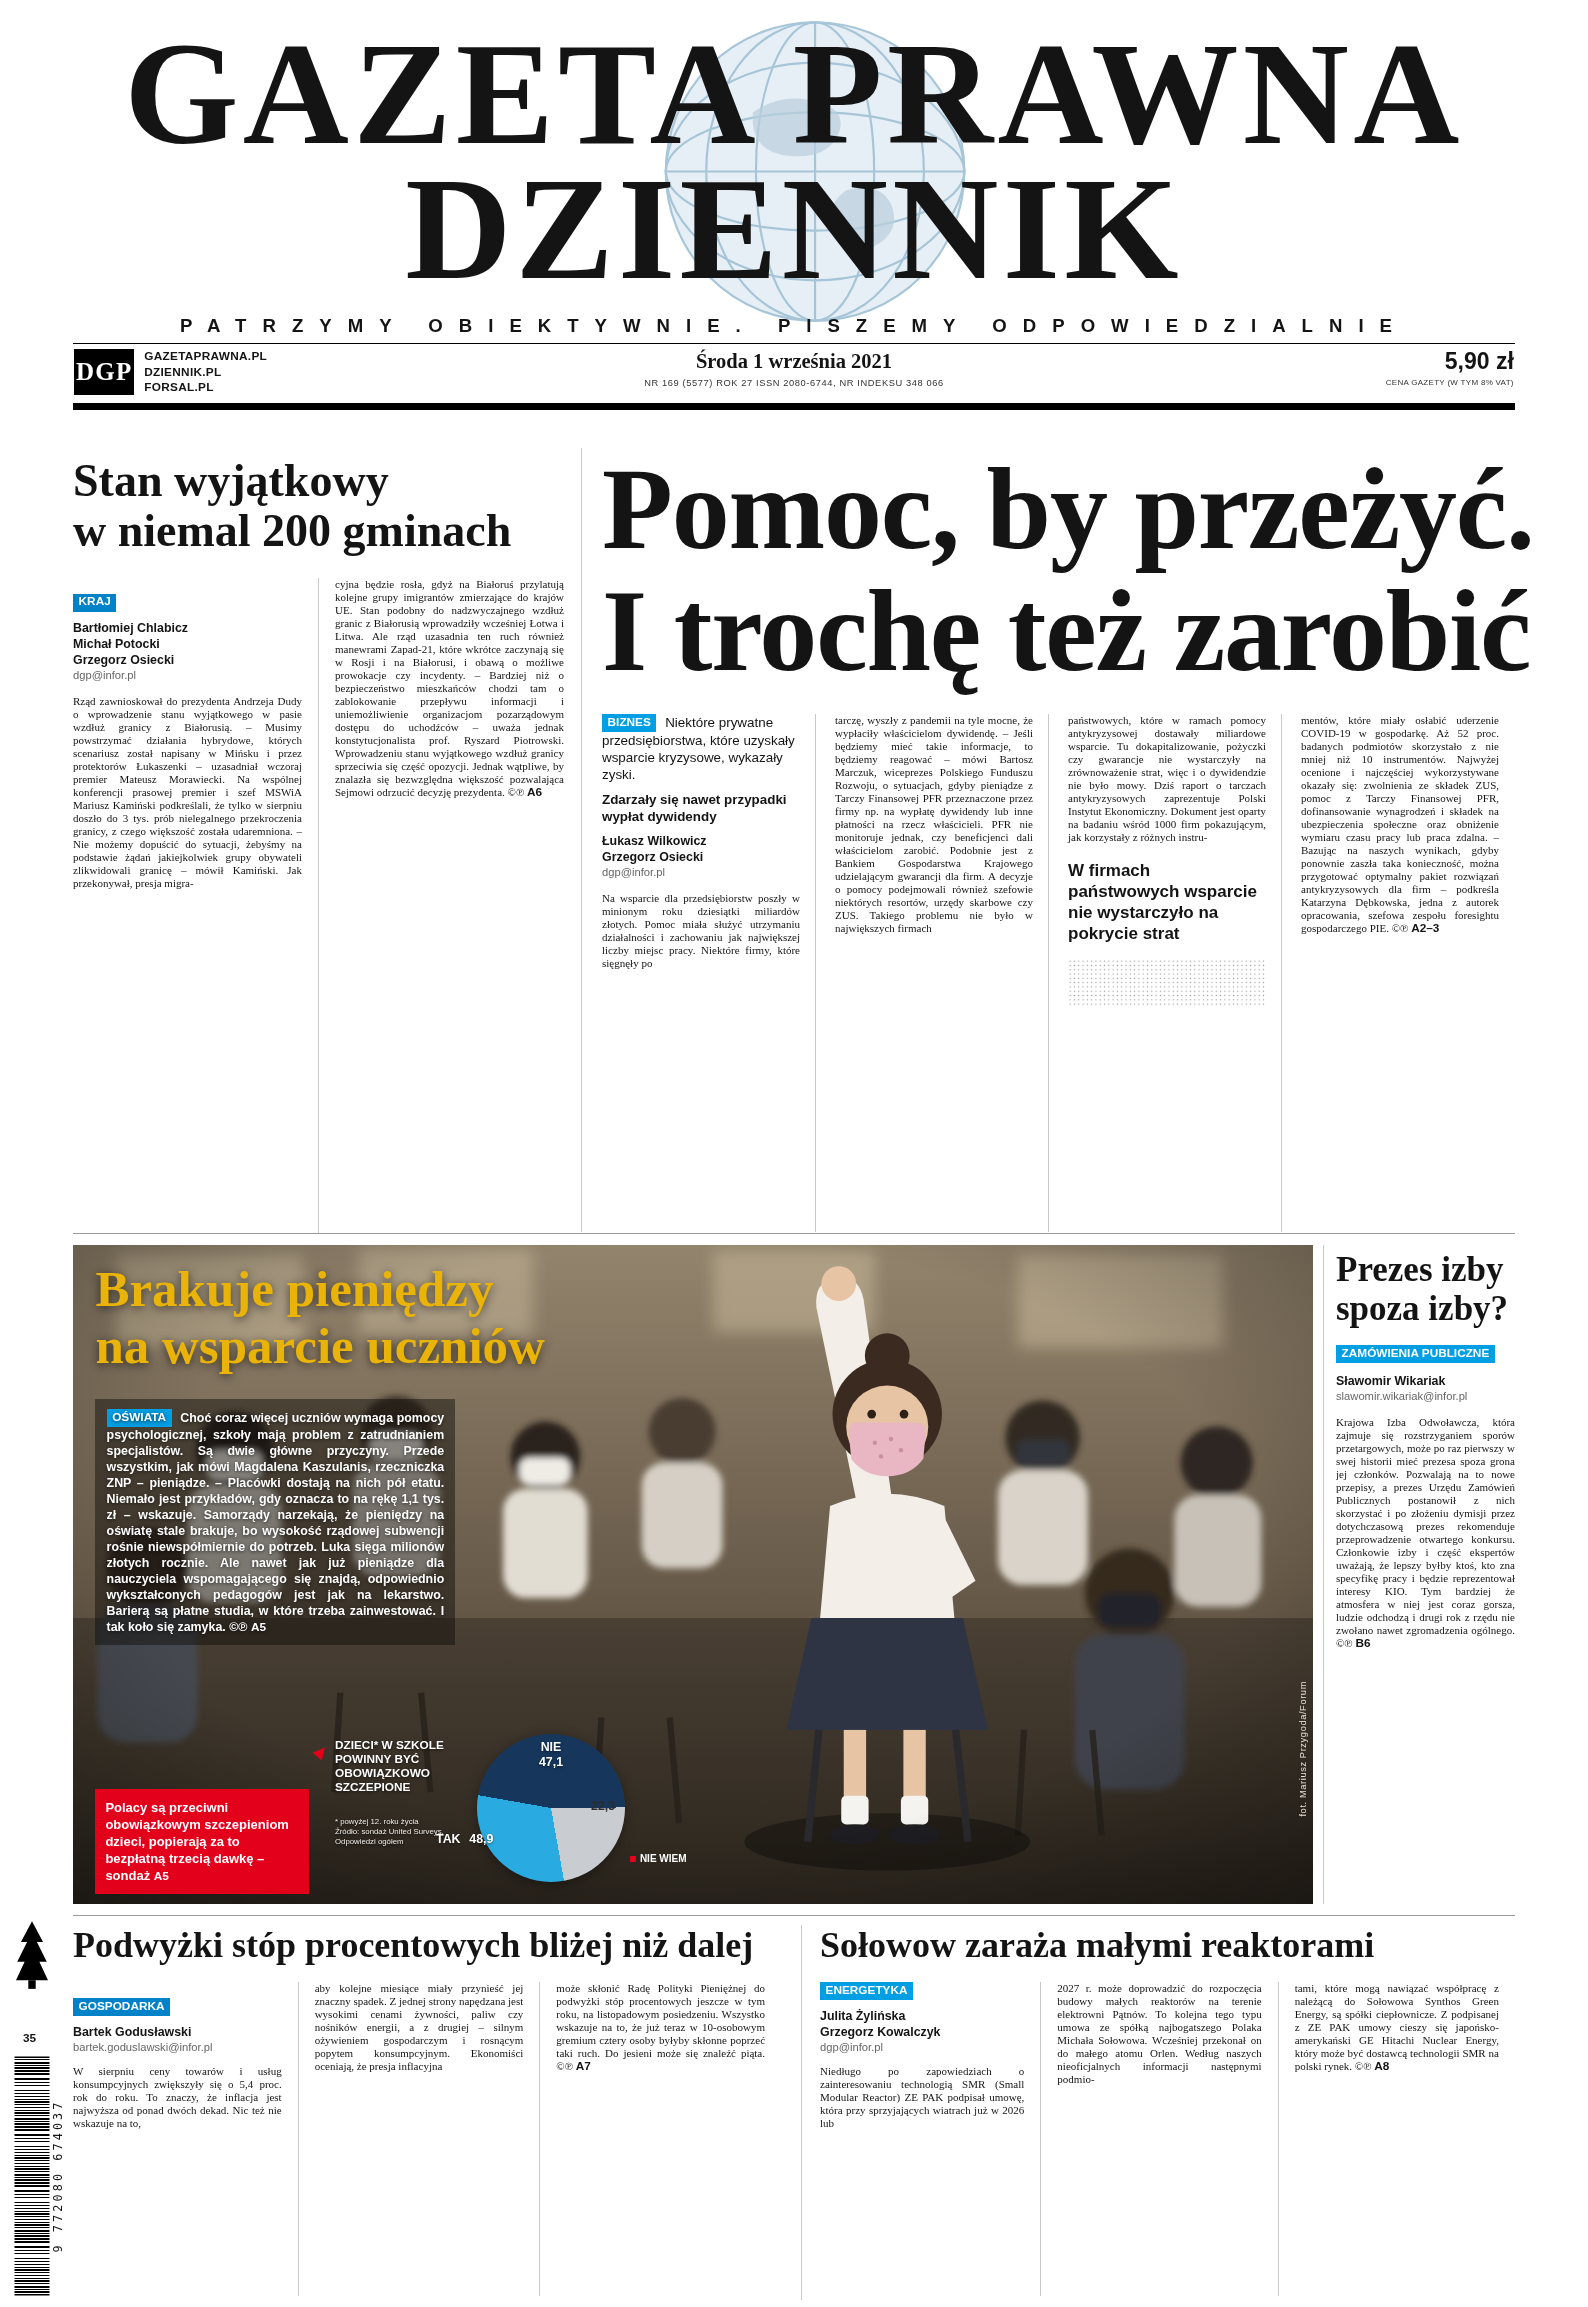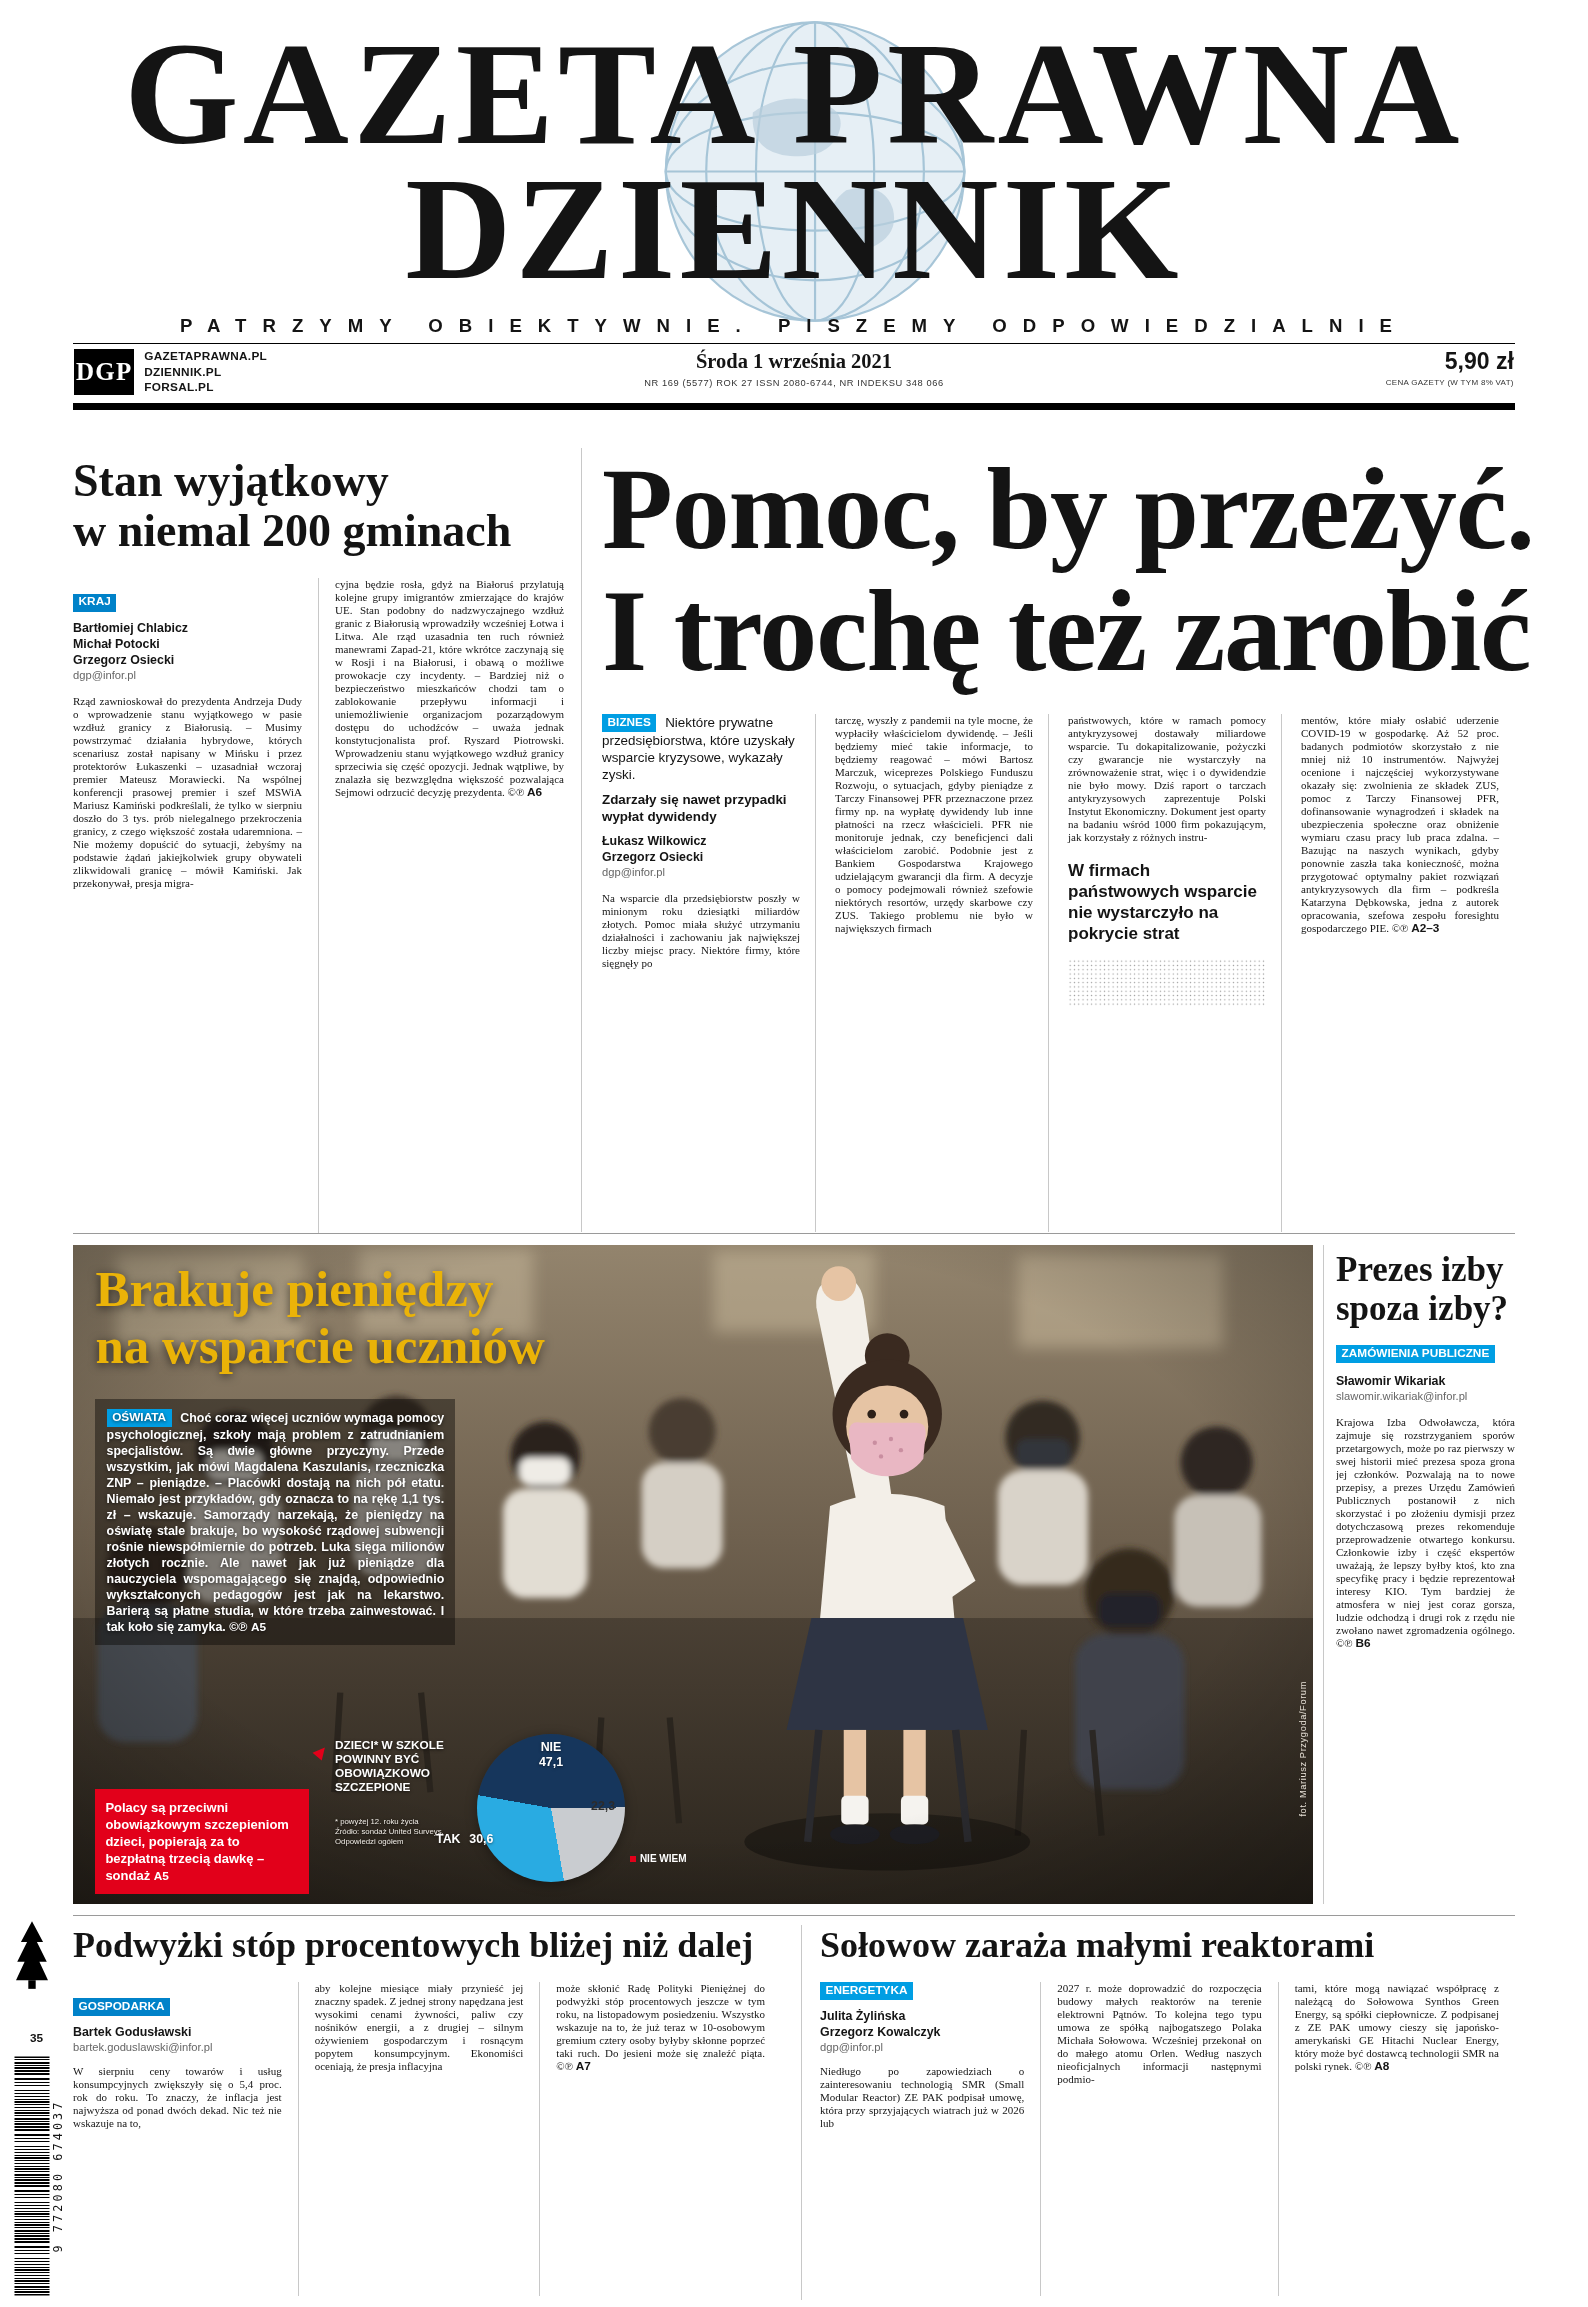--- a/index.html
+++ b/index.html
@@ -98,21 +98,21 @@
   .bottom-band{position:absolute;top:1925px;left:73px;width:1442px;height:375px;}
   .bottom-band h2{font-weight:700;font-size:36px;line-height:40px;white-space:nowrap;}
   .b-story{position:absolute;top:0;height:100%;}
   .b-story .cols{position:absolute;top:57px;left:0;right:0;bottom:3.7px;display:flex;}
   .b-story .col{flex:1;overflow:hidden;padding-right:16px;}
   .b-story .col.next{border-left:0.6px solid #c8c8c8;padding-left:16px;}
   .b-byline{margin:7.5px 0 10px;}
 
   
   .ornament{position:absolute;left:16px;top:1921px;}
-  .edition{position:absolute;left:30px;top:2031px;font:700 11.8px "Liberation Sans",sans-serif;}
+  .edition{position:absolute;left:23px;top:2031px;font:700 11.8px "Liberation Sans",sans-serif;}
   .barcode-wrap{position:absolute;left:11.2px;top:2052px;width:56px;height:249px;}
   .barcode-rot{position:absolute;left:-96px;top:96px;width:249px;height:56px;transform:rotate(-90deg);background:#fff;padding:2.5px 5px;}
   .bars{height:35px;background:repeating-linear-gradient(90deg,#000 0 1.2px,#fff 1.2px 2.5px,#000 2.5px 4.3px,#fff 4.3px 5.6px,#000 5.6px 6.2px,#fff 6.2px 8px,#000 8px 9.3px,#fff 9.3px 11.2px);}
   .barcode-num{font:400 11.8px/16px "DejaVu Sans Mono",monospace;letter-spacing:3.1px;text-align:center;}
 </style>
 </head>
 <body>
 
 <div class="page">
 
@@ -361,21 +361,21 @@
           <div>Źródło: sondaż United Surveys. Odpowiedzi ogółem</div>
         </div>
         <div class="pie" style="background: conic-gradient(from -80deg, rgb(22, 54, 92) 0deg, rgb(22, 54, 92) 169.56deg, rgb(201, 204, 208) 169.56deg, rgb(201, 204, 208) 249.84deg, rgb(41, 171, 226) 249.84deg, rgb(41, 171, 226) 360deg);"></div>
         <div class="lbl-nie">
           <div>NIE</div>
           <div>47,1</div>
         </div>
         <div class="lbl-dk-val">22,3</div>
         <div class="lbl-tak">
           <span>TAK</span>
-          <span>30,6</span>
+          <span>48,9</span>
         </div>
         <div class="lbl-niewiem">
           <span class="niewiem-mark"></span>
           <span>NIE WIEM</span>
         </div>
       </div>
 
       <div class="photo-credit">fot. Mariusz Przygoda/Forum</div>
     </div>
 

